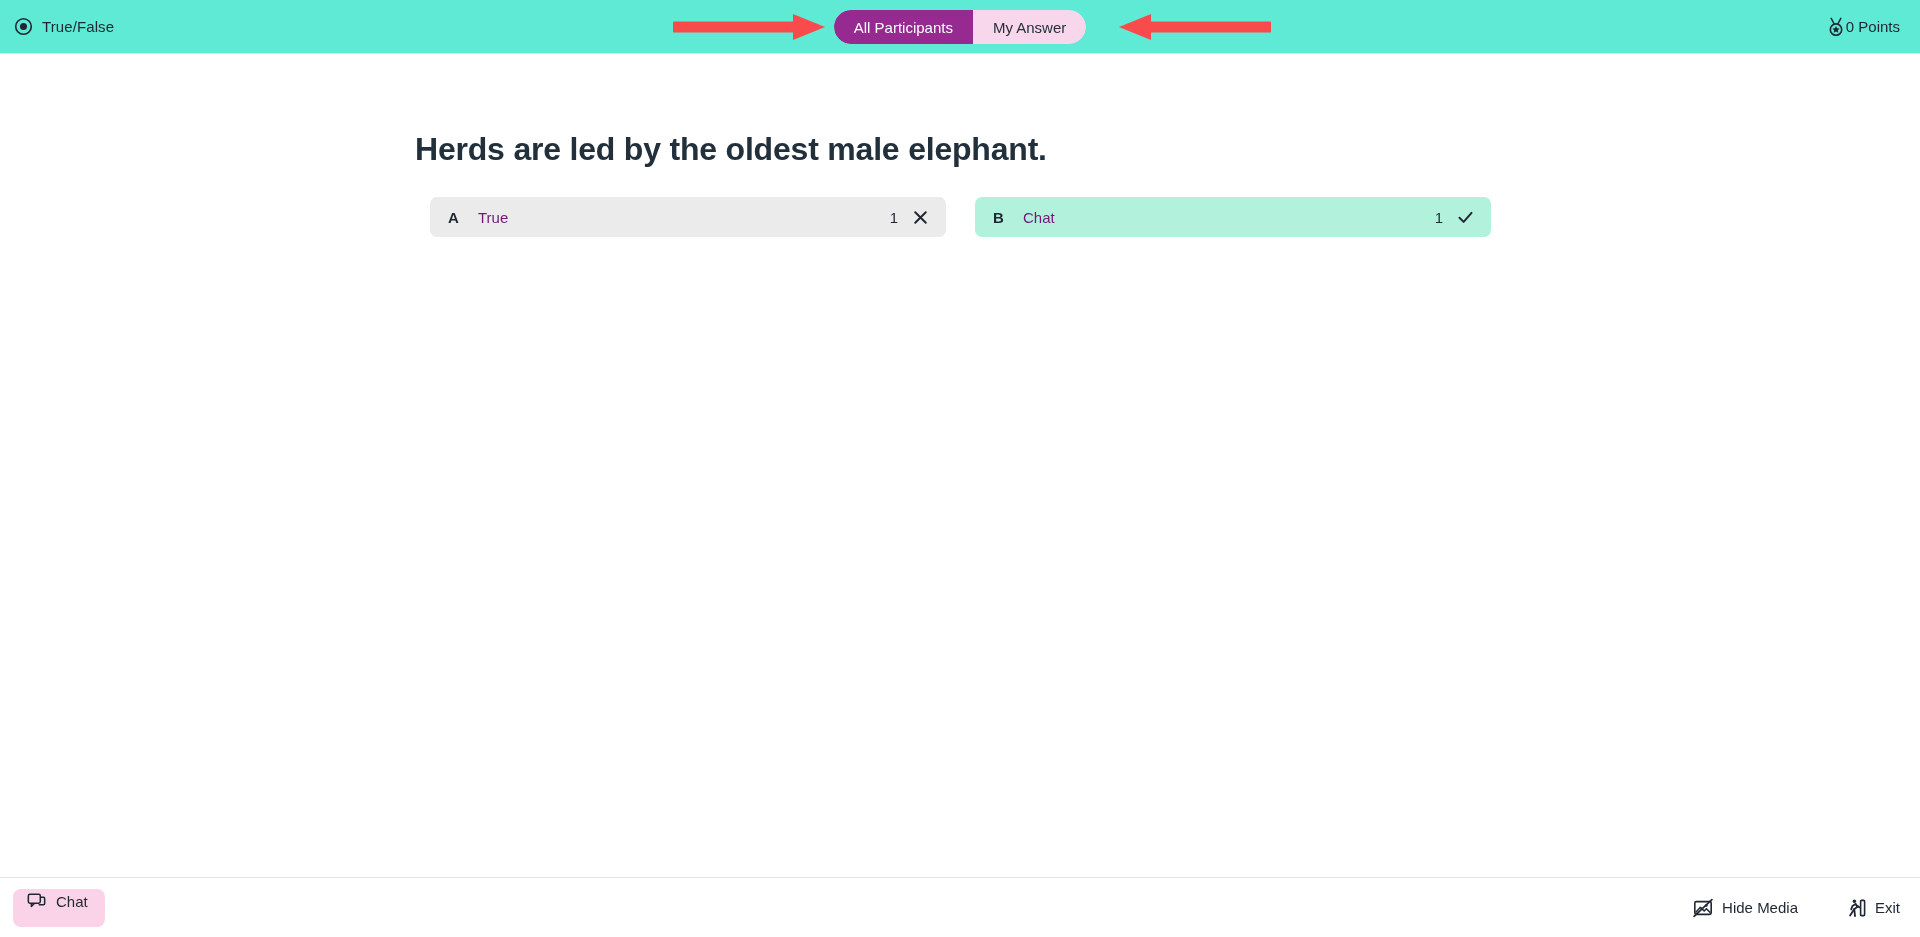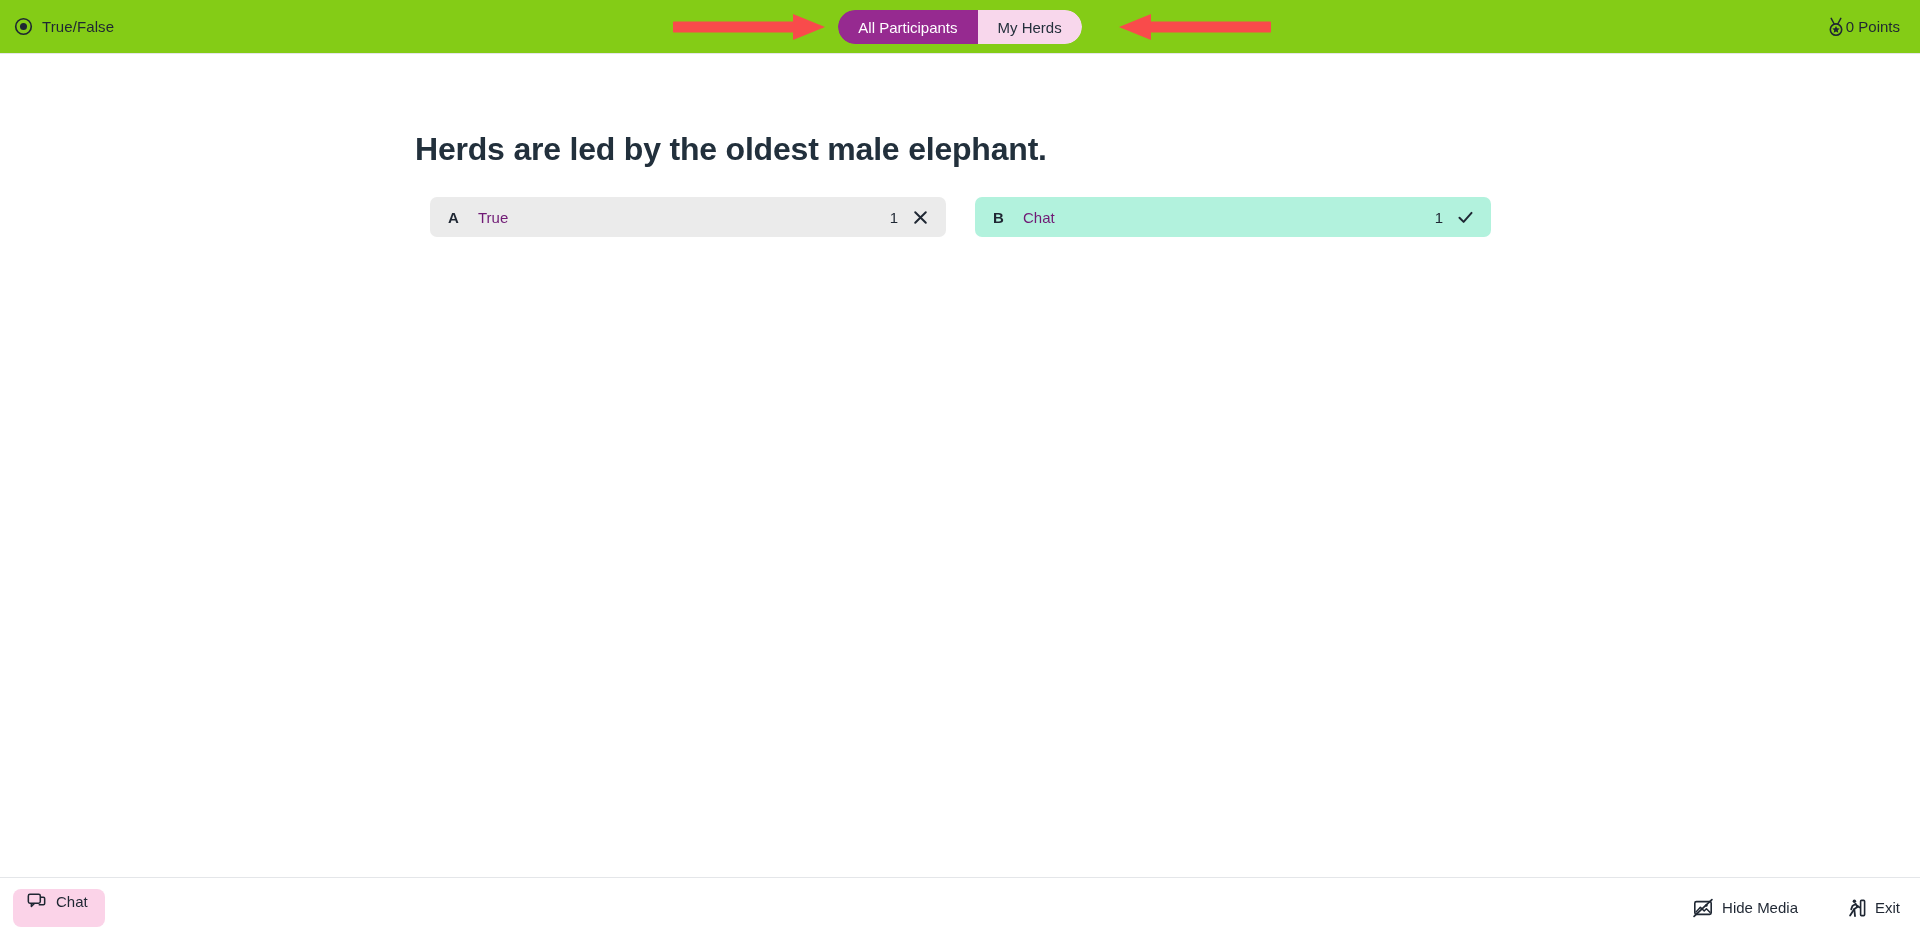--- a/index.html
+++ b/index.html
@@ -21,21 +21,21 @@
   }
 
   
   .header {
     position: relative;
     height: 54px;
     flex: 0 0 54px;
     border-bottom: 1px solid #e4e6e9;
     display: flex;
     align-items: center;
-    background: #84cc16;
+    background: #5eead4;
   }
   .header-left {
     display: flex;
     align-items: center;
     gap: 9px;
     padding-left: 14px;
   }
   .qtype-icon {
     width: 19px;
     height: 19px;
@@ -227,21 +227,21 @@
           <circle cx="10" cy="10" r="8.2" fill="none" stroke="#1f2733" stroke-width="1.7"></circle>
           <circle cx="10" cy="10" r="3.7" fill="#1f2733"></circle>
         </svg>
       </span>
       <span class="qtype-label">True/False</span>
     </div>
 
     <div class="header-center">
       <div class="toggle-group">
         <button class="toggle-btn active">All Participants</button>
-        <button class="toggle-btn inactive">My Herds</button>
+        <button class="toggle-btn inactive">My Answer</button>
       </div>
     </div>
 
     <div class="header-right">
       <span class="medal-icon">
         <svg viewBox="0 0 20 20" width="20" height="20" aria-hidden="true">
           <path d="M5.2 1.4 L8.2 7.0 M14.8 1.4 L11.8 7.0" fill="none" stroke="#1f2733" stroke-width="1.5" stroke-linecap="round"></path>
           <circle cx="10" cy="12.6" r="5.7" fill="none" stroke="#1f2733" stroke-width="1.6"></circle>
           <path d="M10 8.9 l1.12 2.27 2.5.36 -1.81 1.77 .43 2.49 -2.24-1.18 -2.24 1.18 .43-2.49 -1.81-1.77 2.5-.36 Z" fill="#1f2733"></path>
         </svg>

